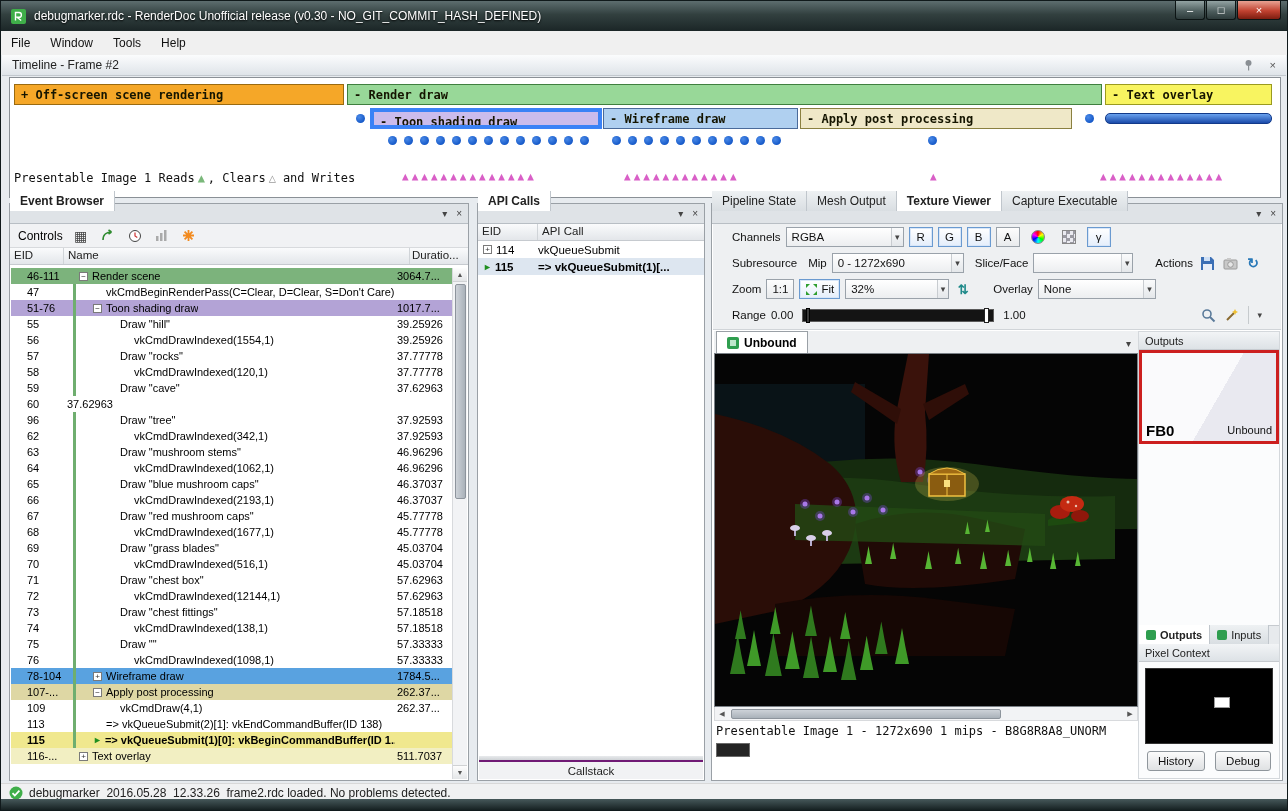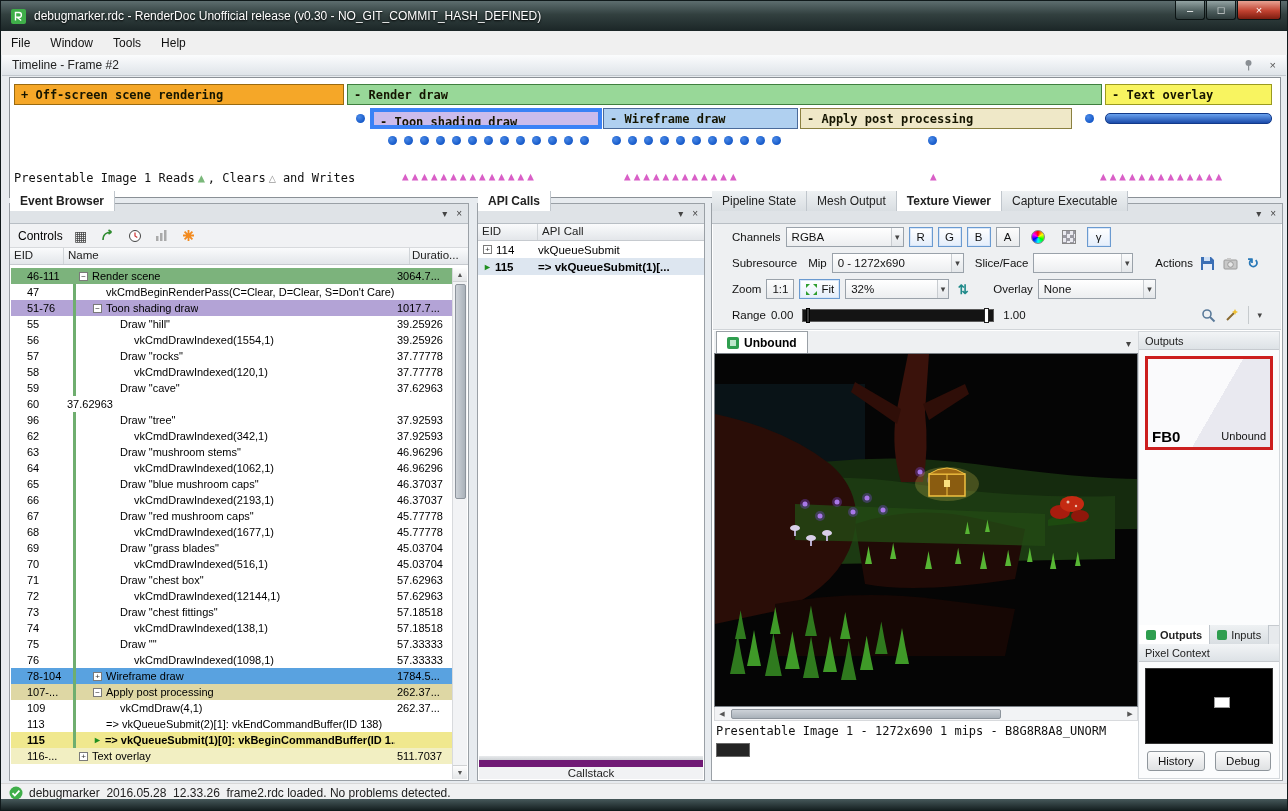--- a/index.html
+++ b/index.html
@@ -89,21 +89,21 @@
 .api-h-call{flex:1;padding:1px 4px}
 .api-rows{font-size:11.5px}
 .api-row{height:17px;display:flex;align-items:center}
 .api-row.bold{font-weight:bold}
 .api-row.current{background:#dde6f0}
 .api-eid{width:60px;flex:none;display:flex;align-items:center;padding:0 3px}
 .api-eid .expander{margin:0 4px 0 2px}
 .api-eid .cur-icon{margin:0 3px 0 2px}
 .api-call{flex:1;overflow:hidden;white-space:nowrap}
 .splitter{position:absolute;bottom:20px;left:1px;right:1px;height:4px;background:linear-gradient(#e8eaec,#cfd3d6)}
-.callstack{position:absolute;bottom:1px;left:1px;right:1px;height:19px;background:#f1f2f4;border-top:7px solid #701a75;display:flex;align-items:center;justify-content:center;font-size:11.5px;color:#222}
+.callstack{position:absolute;bottom:1px;left:1px;right:1px;height:19px;background:#f1f2f4;border-top:2px solid #701a75;display:flex;align-items:center;justify-content:center;font-size:11.5px;color:#222}
 
 
 .tv-toolbar{position:absolute;top:20px;left:1px;right:1px;height:106px;background:#eef0f2;border-bottom:1px solid #d0d4d8}
 .tv-row{height:26px;display:flex;align-items:center;padding:0 19px;gap:5px;font-size:11.5px;color:#111}
 .lbl{white-space:nowrap}
 .combo{height:20px;background:linear-gradient(#fff,#eceef0);border:1px solid #9aa2aa;display:flex;align-items:center;font-size:11.5px;padding:0 0 0 5px;gap:4px;white-space:nowrap}
 .combo .caret{margin-left:auto;font-size:9px;color:#444;border-left:1px solid #c8ccd0;padding:0 3px;height:100%;display:flex;align-items:center;background:linear-gradient(#fafbfc,#e4e7ea)}
 .w-channels{width:118px}.w-mip{width:132px}.w-slice{width:100px}.w-zoom{width:104px}.w-overlay{width:118px}
 .tbtn{min-width:24px;height:20px;display:inline-flex;align-items:center;justify-content:center;font-size:11.5px;border:1px solid #9aa2aa;background:linear-gradient(#fdfdfd,#e9ebed);gap:3px;padding:0 5px;white-space:nowrap}
 .tbtn.on{border-color:#6a9ad0;background:linear-gradient(#fff,#e4eefb);box-shadow:inset 0 0 0 1px #d8e6f8}
@@ -127,21 +127,21 @@
 .tex-hscroll{height:14px;background:#f2f3f5;border:1px solid #d8dadd;border-top:none;display:flex;align-items:center;font-size:7px;color:#555}
 .harrow{width:14px;text-align:center;flex:none}
 .htrack{flex:1;height:100%;display:flex;align-items:center}
 .hthumb{height:10px;width:270px;margin-left:2px;background:linear-gradient(#cdd2d8,#aab2ba);border:1px solid #8d949c;border-radius:2px}
 .tex-status{height:20px;display:flex;align-items:center;font:12px "DejaVu Sans Mono",monospace;color:#111;padding:2px}
 .tex-swatch{width:34px;height:14px;background:#242424;border:1px solid #6a6a6a;margin:2px 0 0 2px}
 
 
 .tex-side{position:absolute;top:127px;right:2px;width:142px;height:448px;display:flex;flex-direction:column;background:#fbfcfd;border:1px solid #d4d8dc}
 .side-header{height:18px;flex:none;background:linear-gradient(#f2f4f6,#dde2e6);border-bottom:1px solid #c6cacf;font-size:11px;color:#222;display:flex;align-items:center;padding:0 6px}
-.fb-thumb{margin:6px;height:94px;flex:none;border:3px solid var(--thumb-border,#cc1f1f);background:linear-gradient(120deg,#fafafc 0 55%,#e9e9f0 55%);position:relative}
+.fb-thumb{height:94px;flex:none;border:3px solid var(--thumb-border,#cc1f1f);background:linear-gradient(120deg,#fafafc 0 55%,#e9e9f0 55%);position:relative}
 .fb-label{position:absolute;left:4px;bottom:2px;font-size:15px;font-weight:bold}
 .fb-status{position:absolute;right:4px;bottom:5px;font-size:11px;color:#111}
 .side-fill{flex:1}
 .side-tabs{height:19px;flex:none;display:flex;align-items:flex-end;background:#e7eaed;border-top:1px solid #c6cacf}
 .side-tab{height:19px;display:flex;align-items:center;gap:4px;padding:0 7px;font-size:11px;background:linear-gradient(#eef1f3,#d9dee2);border-right:1px solid #c0c6cc;color:#222}
 .side-tab.active{background:#fff;font-weight:bold}
 .mini-green{width:10px;height:10px;border-radius:2px;background:#2f9e4f;display:inline-block;flex:none}
 .pixel-box{margin:6px;height:76px;flex:none;background:#000;position:relative;border:1px solid #333}
 .pixel-white{position:absolute;left:54%;top:38%;width:16px;height:11px;background:#fff;border:1px solid #999}
 .side-buttons{height:28px;flex:none;display:flex;align-items:center;justify-content:space-between;padding:0 8px 6px}

